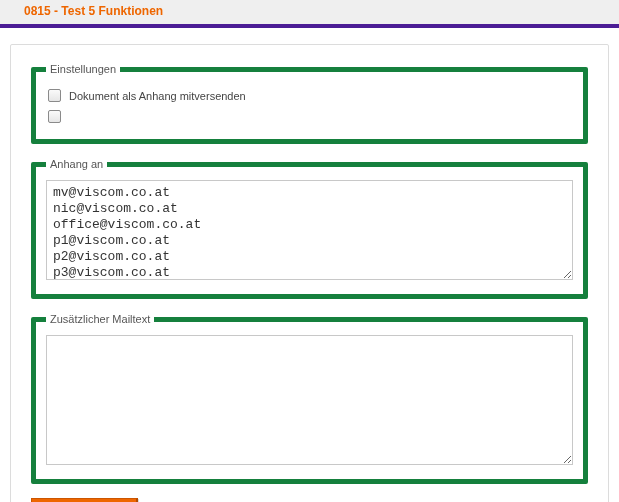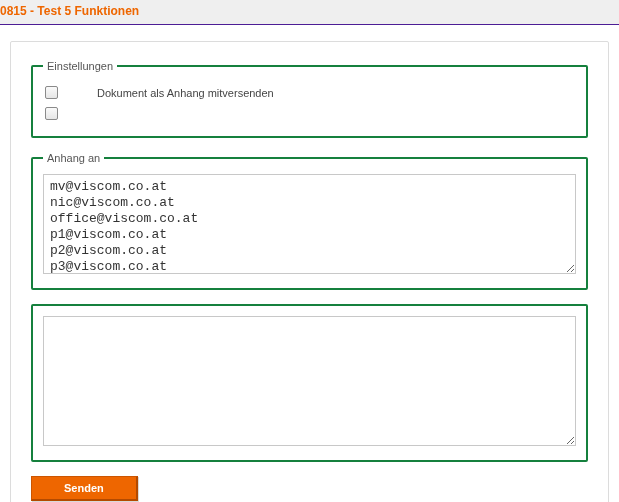--- a/index.html
+++ b/index.html
@@ -5,37 +5,37 @@
     * { box-sizing: border-box; margin: 0; padding: 0; }
     body {
       font-family: Verdana, Geneva, sans-serif;
       font-size: 11px;
       color: #444;
       background: #fff;
       width: 619px;
     }
     .header {
       background: #efefef;
-      padding: 4px 0 6px;
-      border-bottom: 1px solid #4c1d95;
+      padding: 4px 24px 6px;
+      border-bottom: 4px solid #4c1d95;
     }
     .header-title {
       color: #ee6600;
       font-weight: bold;
       font-size: 12px;
     }
     .panel {
       margin: 16px 10px 10px;
       border: 1px solid #dcdcdc;
       border-radius: 2px;
       padding: 18px 20px 14px;
       background: #fff;
     }
     fieldset {
-      border: 2px solid #15803d;
+      border: 5px solid #15803d;
       border-radius: 2px;
       padding: 10px 10px 12px;
       margin-bottom: 14px;
       position: relative;
     }
     legend {
       padding: 0 4px;
       color: #555;
       font-size: 11px;
       background: #fff;
@@ -50,21 +50,20 @@
       width: 13px;
       height: 13px;
       border: 1px solid #8a8a8a;
       background: linear-gradient(#fafafa, #e6e6e6);
       border-radius: 2px;
       cursor: pointer;
       flex: 0 0 13px;
     }
     .chk-label {
       color: #444;
-      margin-left: 31px;
     }
     textarea {
       width: 100%;
       height: 100px;
       resize: both;
       border: 1px solid #c8c8c8;
       background: #fff;
       font-family: "Courier New", monospace;
       font-size: 13px;
       color: #333;
@@ -120,18 +119,19 @@
     <legend>Anhang an</legend>
     <textarea class="mono-small" style="">mv@viscom.co.at
 nic@viscom.co.at
 office@viscom.co.at
 p1@viscom.co.at
 p2@viscom.co.at
 p3@viscom.co.at</textarea>
   </fieldset>
 
   <fieldset>
+    <legend>Zusätzlicher Mailtext</legend>
     <textarea class="extra" style=""></textarea>
   </fieldset>
 
   <button class="btn-send">Senden</button>
 
 </div>
 
 </body></html>

